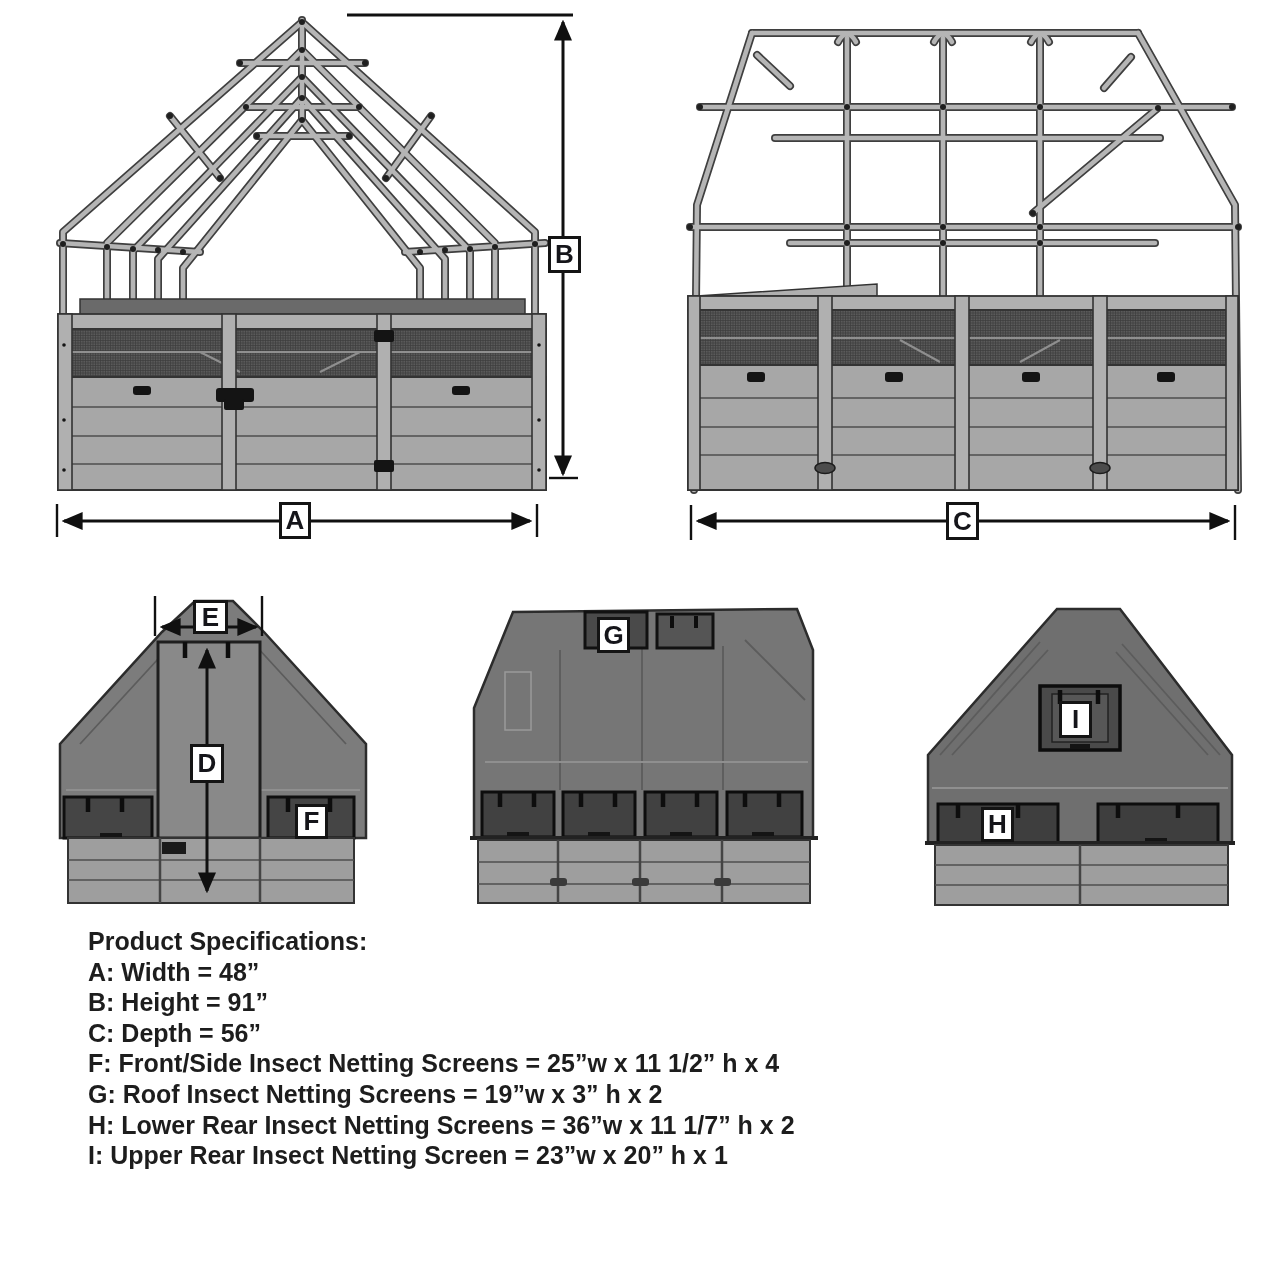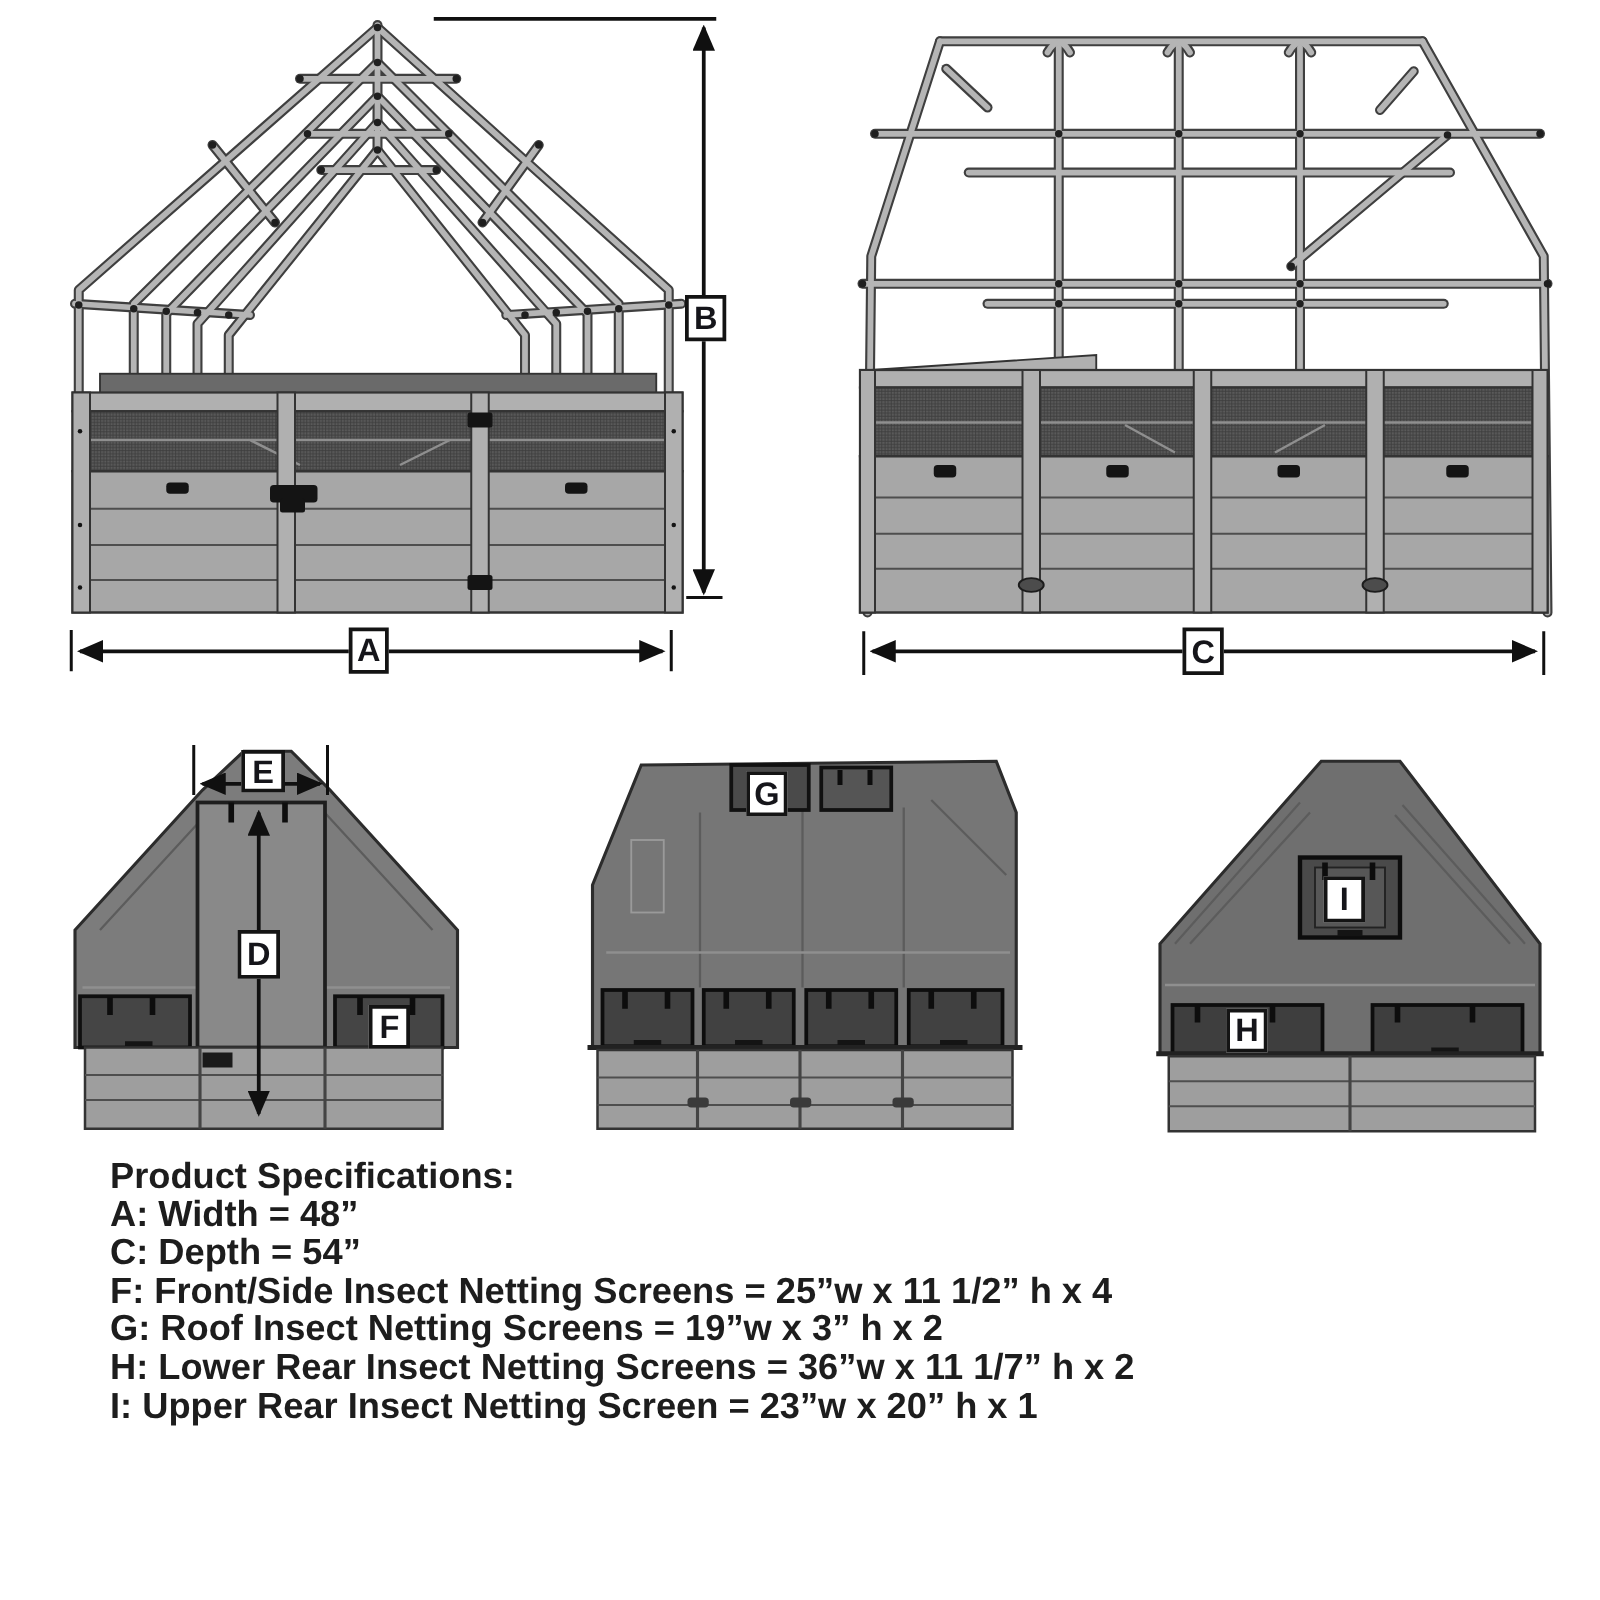--- a/index.html
+++ b/index.html
@@ -14,21 +14,21 @@
   .dimthin { stroke:#101010; stroke-width:2.4; fill:none; }
   .seam { stroke:#4e4e4e; stroke-width:1.6; }
   .faint { stroke:#5c5c5c; stroke-width:1.8; fill:none; }
   .lite  { stroke:#8f8f8f; stroke-width:2; fill:none; }
   .dimbox {
     position:absolute; background:#ffffff; border:3px solid #141414;
     display:flex; align-items:center; justify-content:center;
     font-weight:700; font-size:26px; color:#15151a; box-sizing:border-box;
   }
   .specs { position:absolute; left:88px; top:926px; color:#1d1d1d; }
-  .specs div { font-weight:700; font-size:29px; line-height:30.6px; white-space:nowrap; }
+  .specs div { font-weight:700; font-size:25px; line-height:30.6px; white-space:nowrap; }
 </style>
 </head>
 <body>
 
 <div class="canvas">
 
 <svg width="1280" height="1280" viewBox="0 0 1280 1280">
   <defs>
     <marker id="arr" markerWidth="7" markerHeight="6" refX="6.2" refY="3" orient="auto-start-reverse">
       <path d="M0,0 L7,3 L0,6 Z" fill="#101010"></path>
@@ -300,20 +300,21 @@
 <div class="dimbox" style="left:193px; top:600px; width:35px; height:34px;">E</div>
 <div class="dimbox" style="left:190px; top:744px; width:34px; height:39px;">D</div>
 <div class="dimbox" style="left:295px; top:804px; width:33px; height:35px;">F</div>
 <div class="dimbox" style="left:597px; top:617px; width:33px; height:36px;">G</div>
 <div class="dimbox" style="left:1059px; top:701px; width:33px; height:37px;">I</div>
 <div class="dimbox" style="left:981px; top:807px; width:33px; height:35px;">H</div>
 
 <div class="specs">
   <div>Product Specifications:</div>
   <div>A: Width = 48”</div>
-  <div>C: Depth = 54”</div>
+  <div>B: Height = 91”</div>
+  <div>C: Depth = 56”</div>
   <div>F: Front/Side Insect Netting Screens = 25”w x 11 1/2” h x 4</div>
   <div>G: Roof Insect Netting Screens = 19”w x 3” h x 2</div>
   <div>H: Lower Rear Insect Netting Screens = 36”w x 11 1/7” h x 2</div>
   <div>I: Upper Rear Insect Netting Screen = 23”w x 20” h x 1</div>
 </div>
 
 </div>
 
 </body></html>

